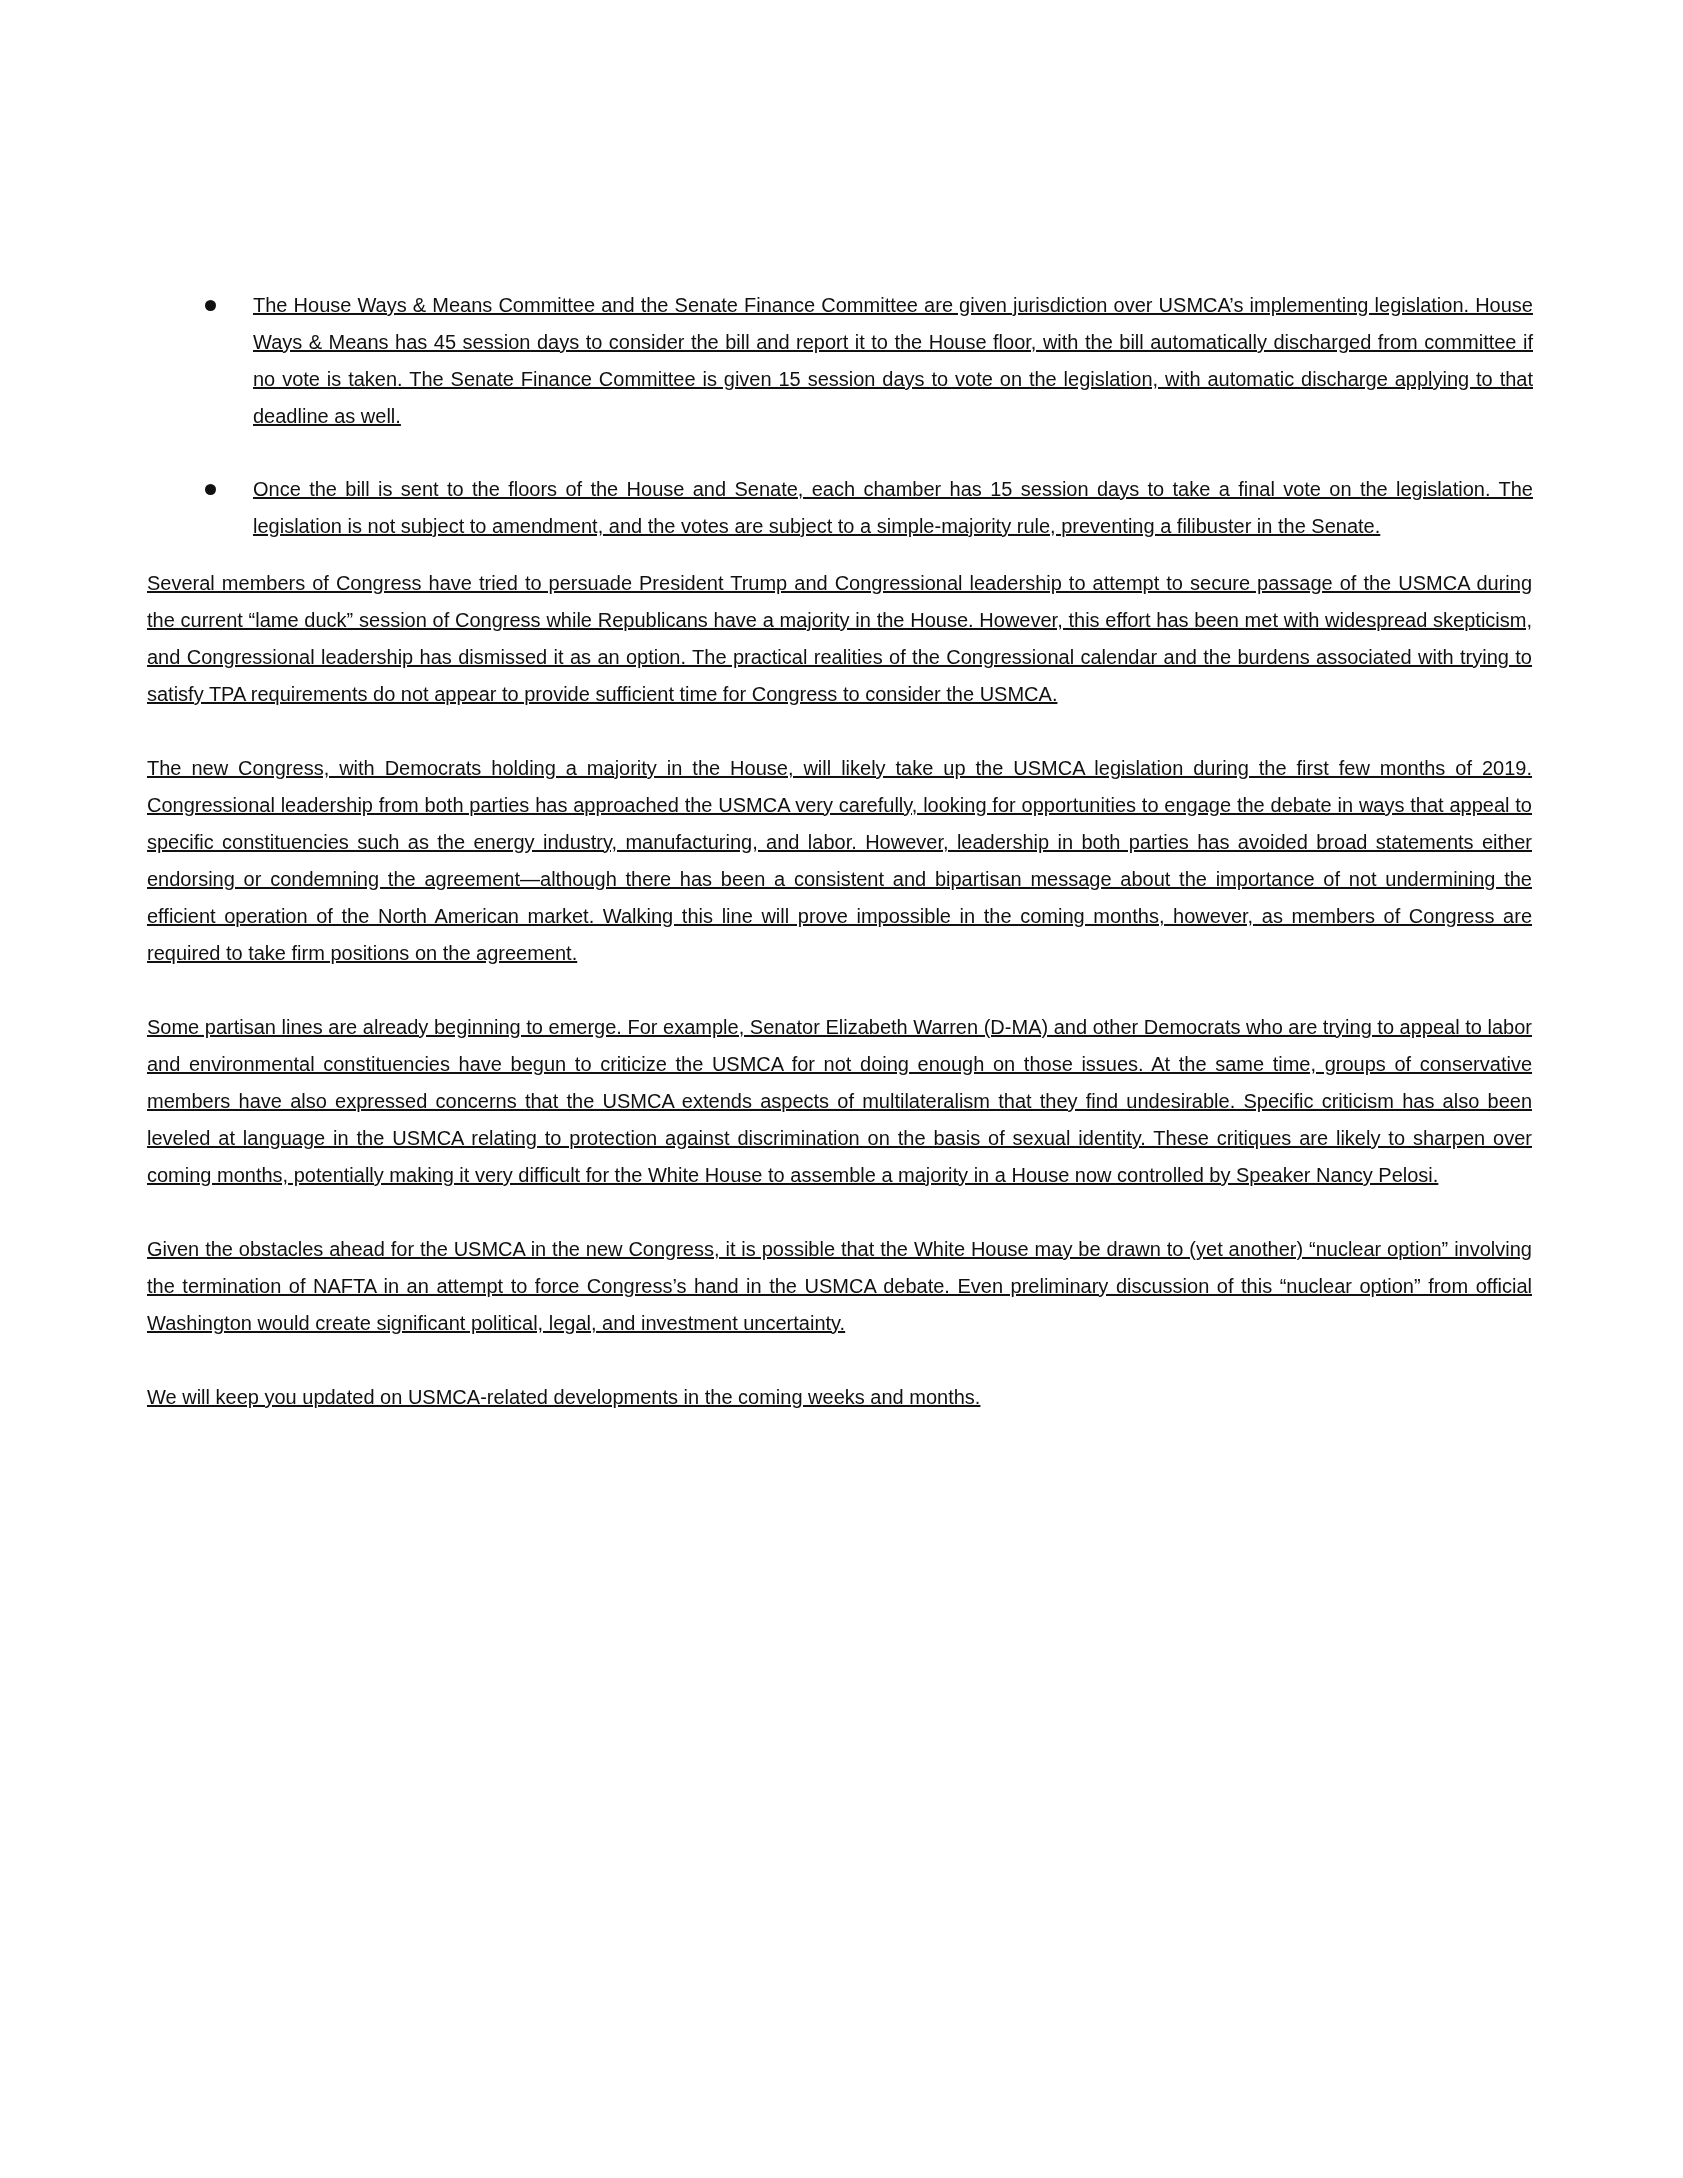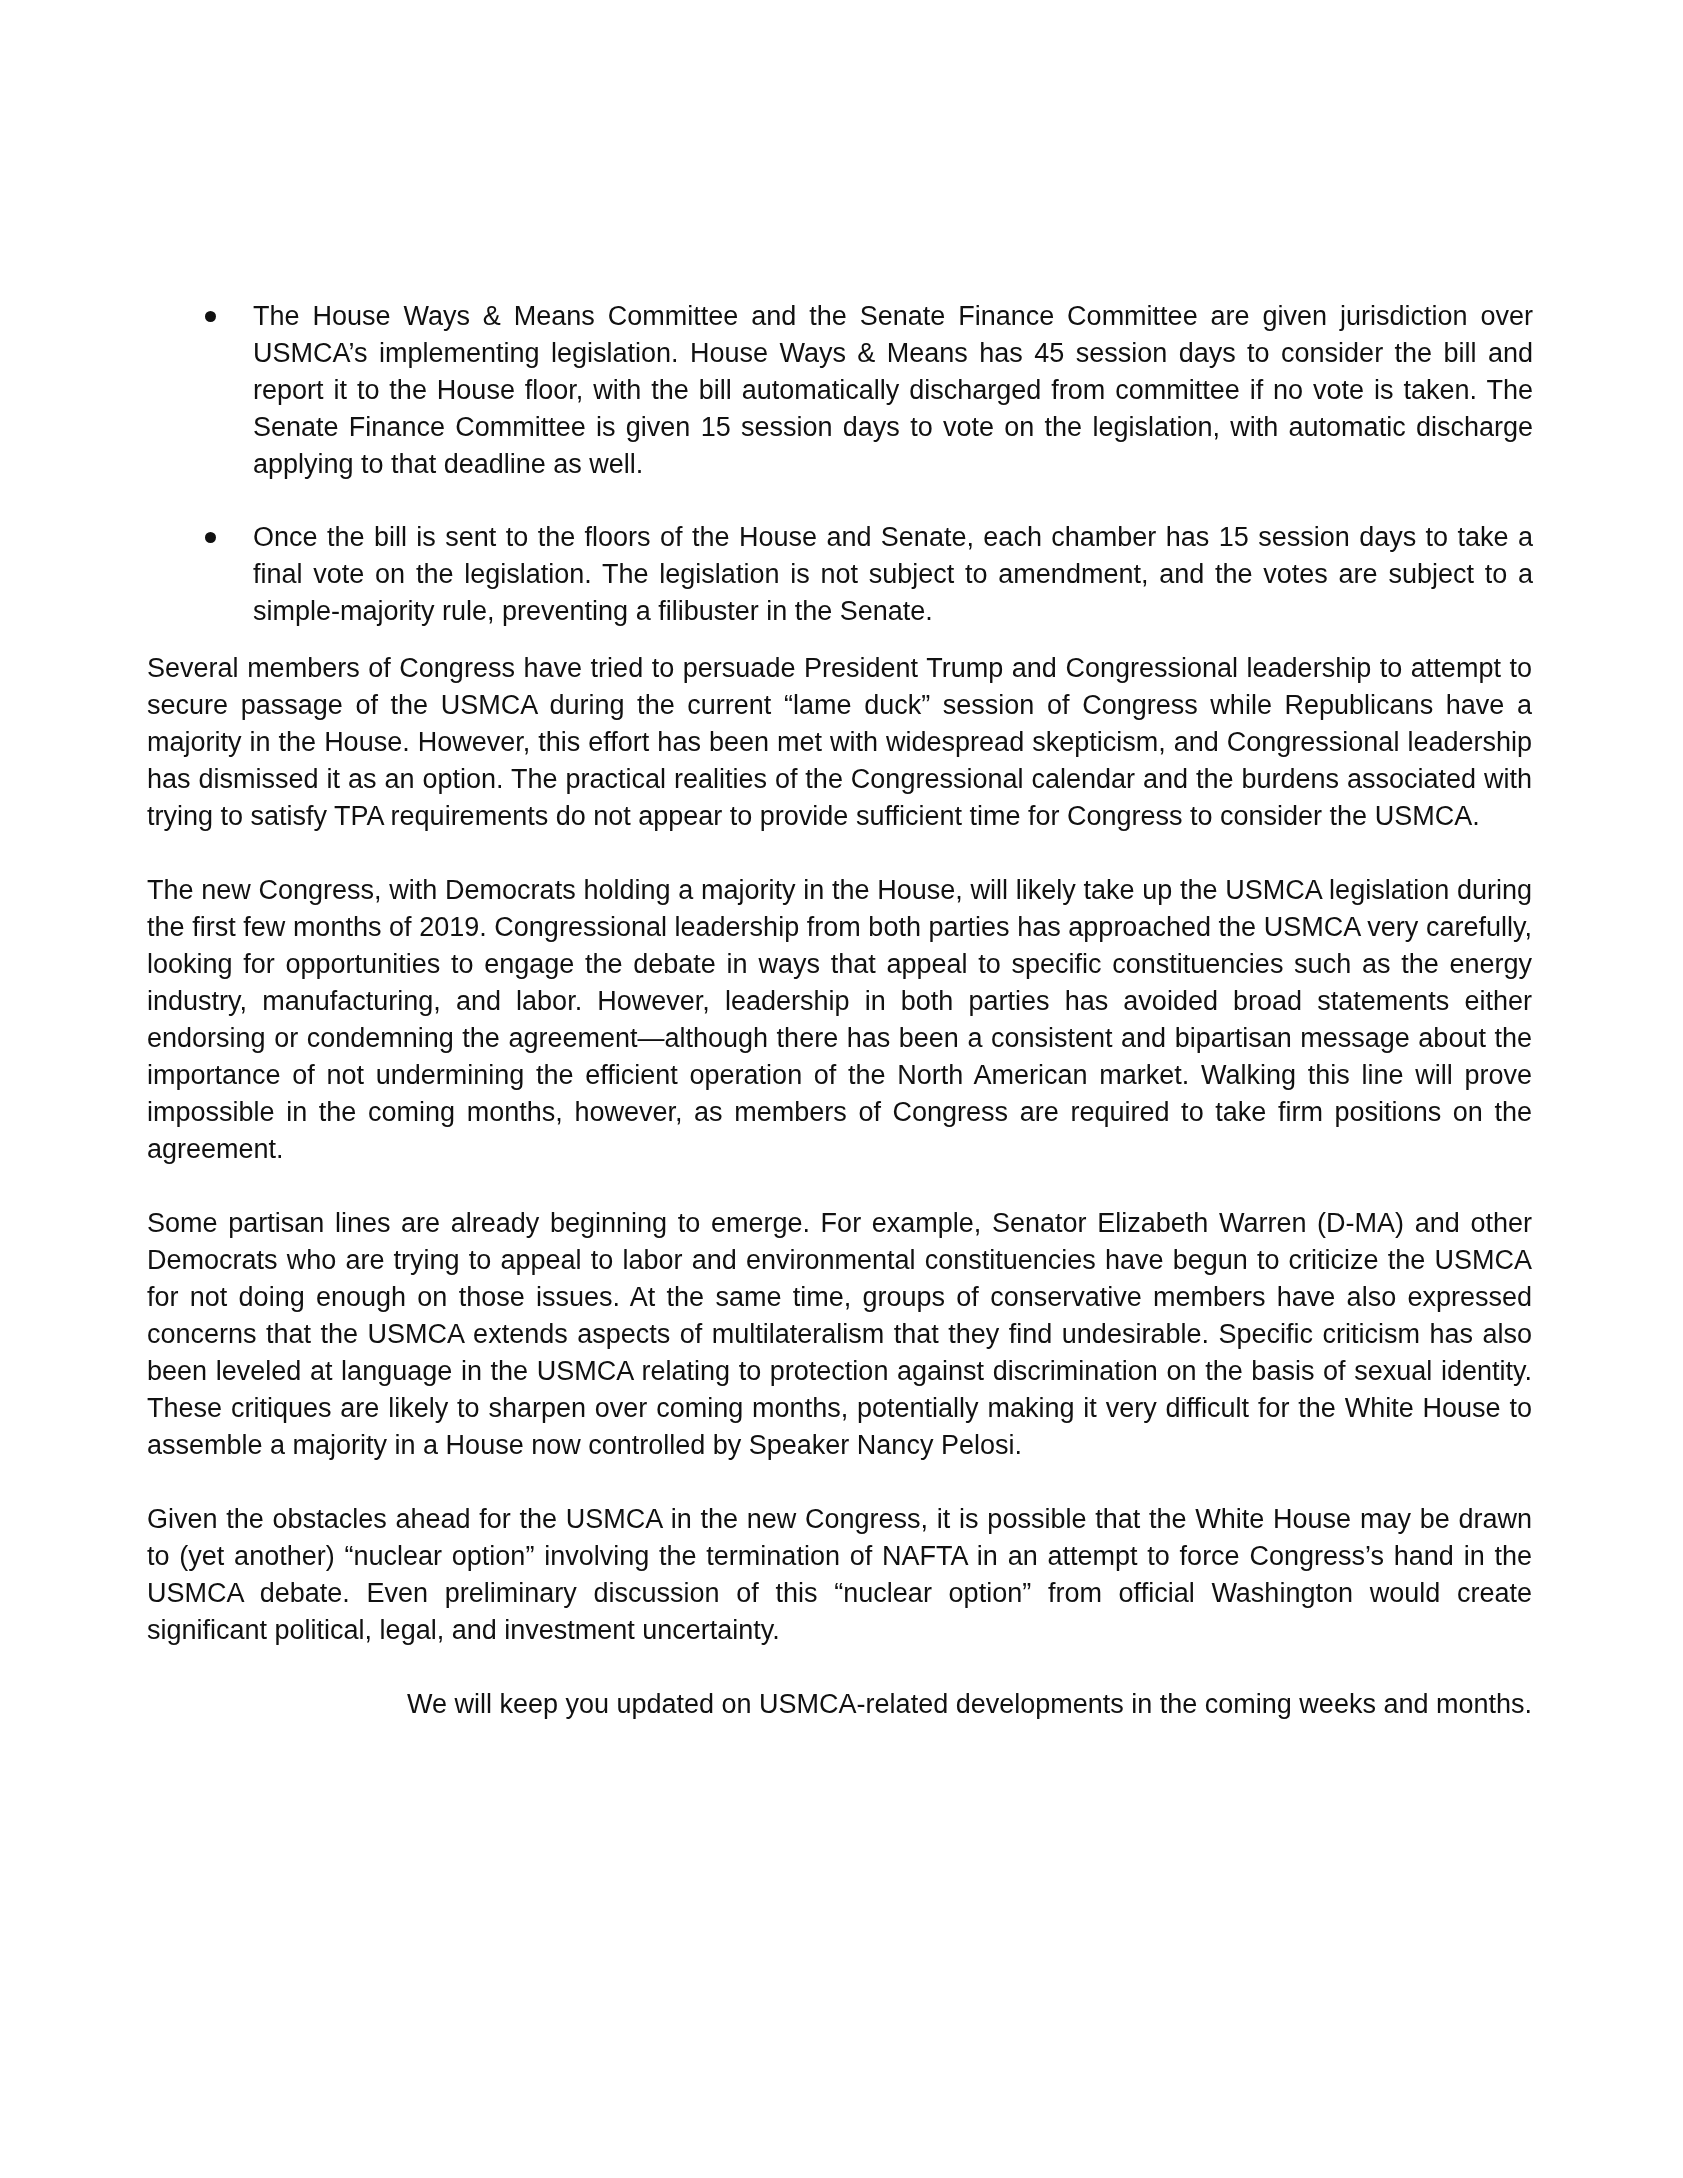--- a/index.html
+++ b/index.html
@@ -1,25 +1,26 @@
 <!DOCTYPE html>
 <html><head>
 <meta charset="utf-8">
 <style>
   html, body { margin: 0; padding: 0; background: #ffffff; }
   body { width: 1683px; height: 2178px; position: relative; overflow: hidden; }
   .page {
     position: absolute;
     left: 147px;
-    top: 298px;
+    top: 287px;
     width: 1386px;
     color: #111111;
     font-family: "Liberation Sans", sans-serif;
-    font-size: 27px;
+    font-size: 20px;
     line-height: 37px;
+    text-decoration: underline;
   }
   .bullets { list-style: none; margin: 0 0 20px 0; padding: 0; }
   .bullet-item {
     position: relative;
     padding-left: 106px;
     margin-bottom: 36px;
     text-align: justify;
   }
   .bullet-item:last-child { margin-bottom: 9px; }
   .bullet-dot {
@@ -28,21 +29,21 @@
     top: 13px;
     width: 11px;
     height: 11px;
     border-radius: 50%;
     background: #111111;
   }
   .para {
     margin: 0 1px 37px 0;
     text-align: justify;
   }
-  .para.last { text-align: right; }
+  .para.last { text-align: left; }
 </style>
 </head>
 <body>
 
 <div class="page">
   <ul class="bullets">
     <li class="bullet-item">
       <span class="bullet-dot"></span>
       <span>The House Ways &amp; Means Committee and the Senate Finance Committee are given jurisdiction over USMCA’s implementing legislation.  House Ways &amp; Means has 45 session days to consider the bill and report it to the House floor, with the bill automatically discharged from committee if no vote is taken.  The Senate Finance Committee is given 15 session days to vote on the legislation, with automatic discharge applying to that deadline as well.</span>
     </li>

